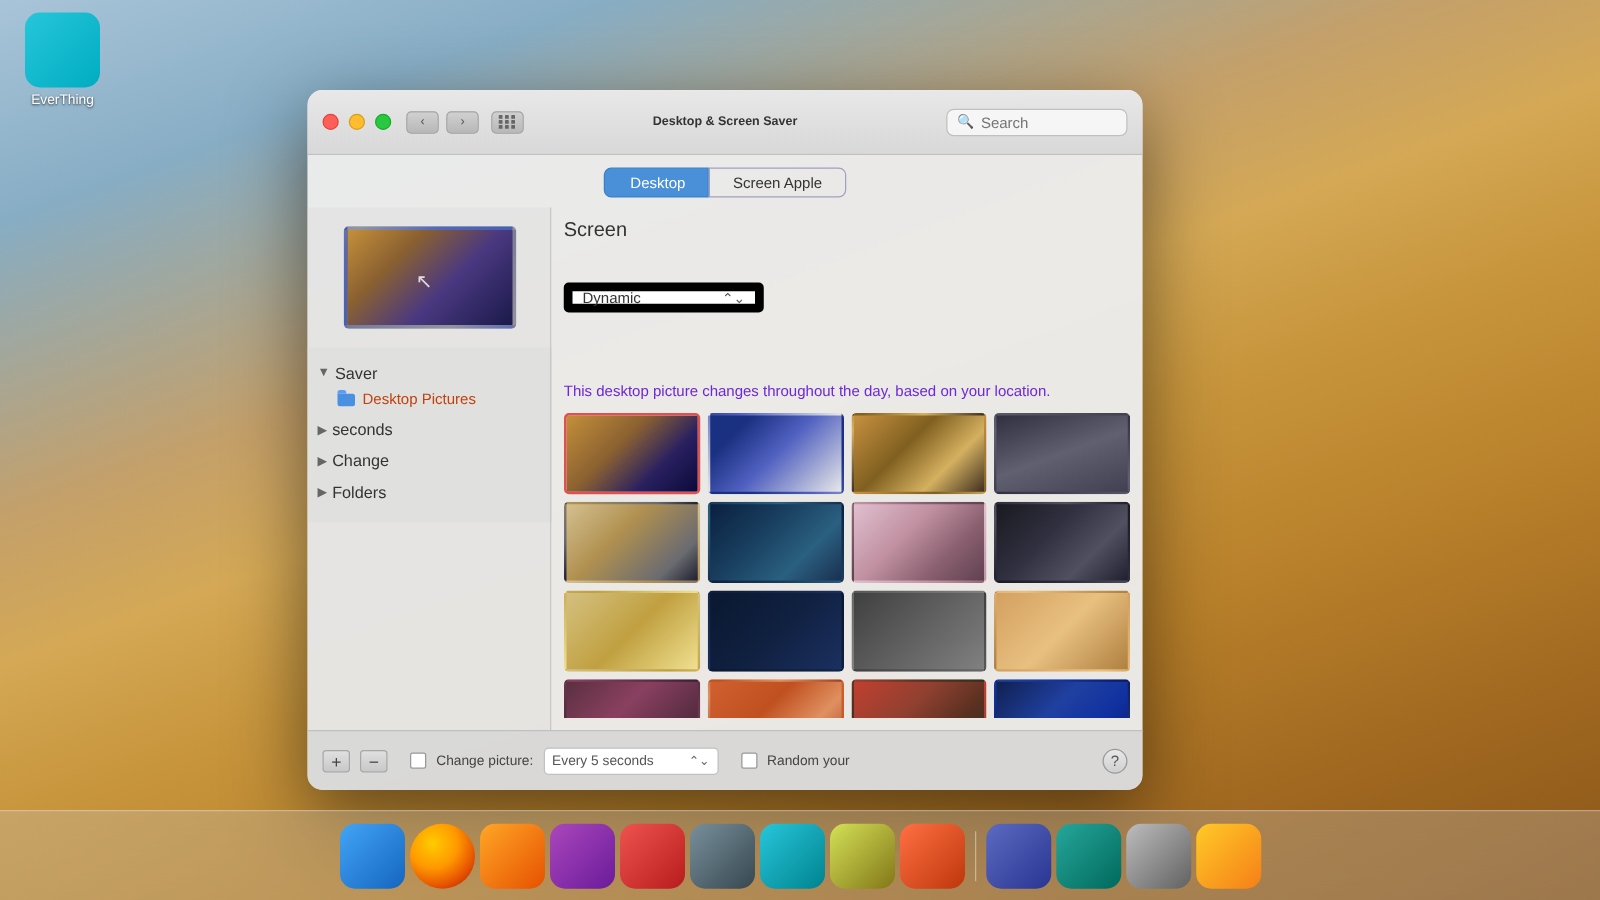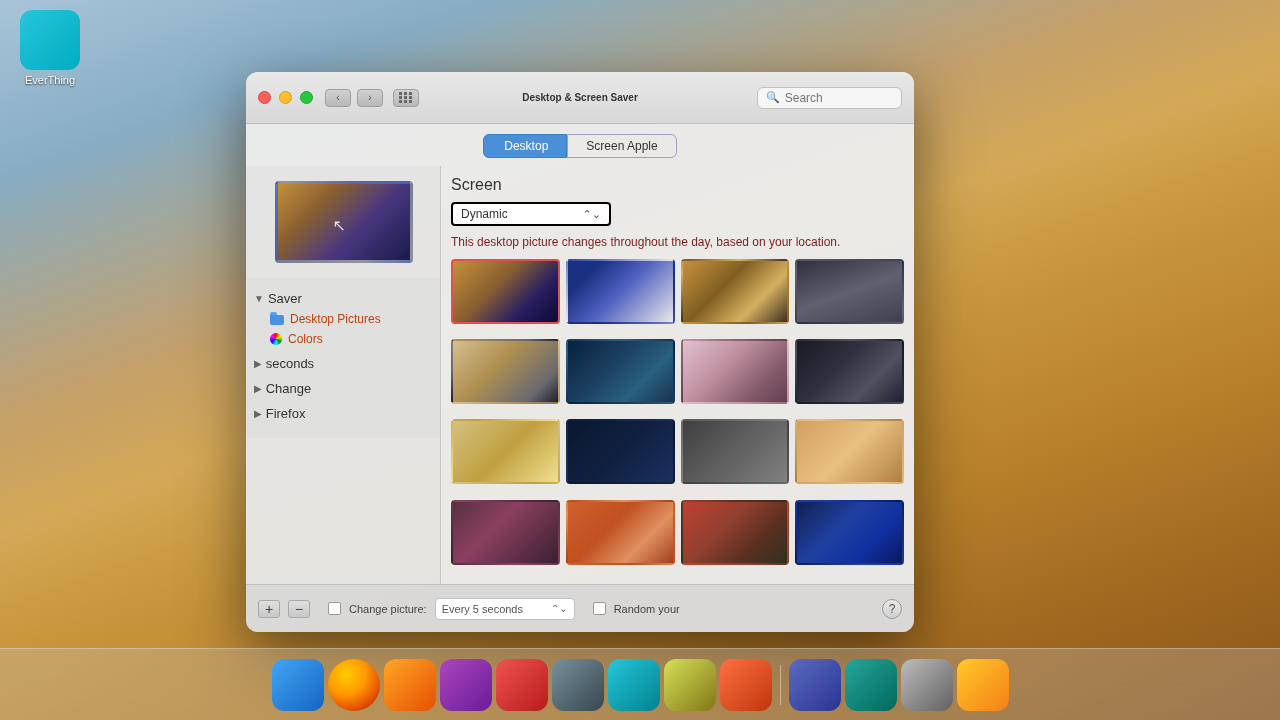--- a/index.html
+++ b/index.html
@@ -365,36 +365,38 @@
     .dropdown-row {
       display: flex;
       align-items: center;
       margin-bottom: 8px;
     }
 
     .dropdown {
       width: 160px;
       height: 24px;
       background: white;
-      border: 2px solid #000000;
+      border: 7px solid #000000;
       border-radius: 4px;
       font-size: 12px;
       color: #333;
       padding: 0 8px;
       cursor: pointer;
       display: flex;
       align-items: center;
       justify-content: space-between;
+      margin-top: 24px;
     }
 
     .description {
       font-size: 12px;
-      color: #7f1d1d;
+      color: #6d28d9;
       margin-bottom: 8px;
       line-height: 1.4;
+      margin-top: 47px;
     }
 
     
     .thumb-grid {
       display: grid;
       grid-template-columns: repeat(4, 1fr);
       gap: 6px;
       overflow-y: auto;
       flex: 1;
     }
@@ -604,41 +606,37 @@
           <div class="sidebar-group-header">
             <span class="arrow">▼</span>
             <span>Saver</span>
           </div>
           <div class="sidebar-item">
             <div class="folder-icon">
               <div class="folder-blue"></div>
             </div>
             <span>Desktop Pictures</span>
           </div>
-          <div class="sidebar-item">
-            <div class="color-circle"></div>
-            <span>Colors</span>
-          </div>
         </div>
         <div class="sidebar-section">
           <div class="sidebar-group-header">
             <span class="arrow">▶</span>
             <span>seconds</span>
           </div>
         </div>
         <div class="sidebar-section">
           <div class="sidebar-group-header">
             <span class="arrow">▶</span>
             <span>Change</span>
           </div>
         </div>
         <div class="sidebar-section">
           <div class="sidebar-group-header">
             <span class="arrow">▶</span>
-            <span>Firefox</span>
+            <span>Folders</span>
           </div>
         </div>
       </div>
     </div>
 
     <div class="right-panel">
       <div class="wallpaper-title">Screen</div>
       <div class="dropdown-row">
         <div class="dropdown">
           <span>Dynamic</span>

